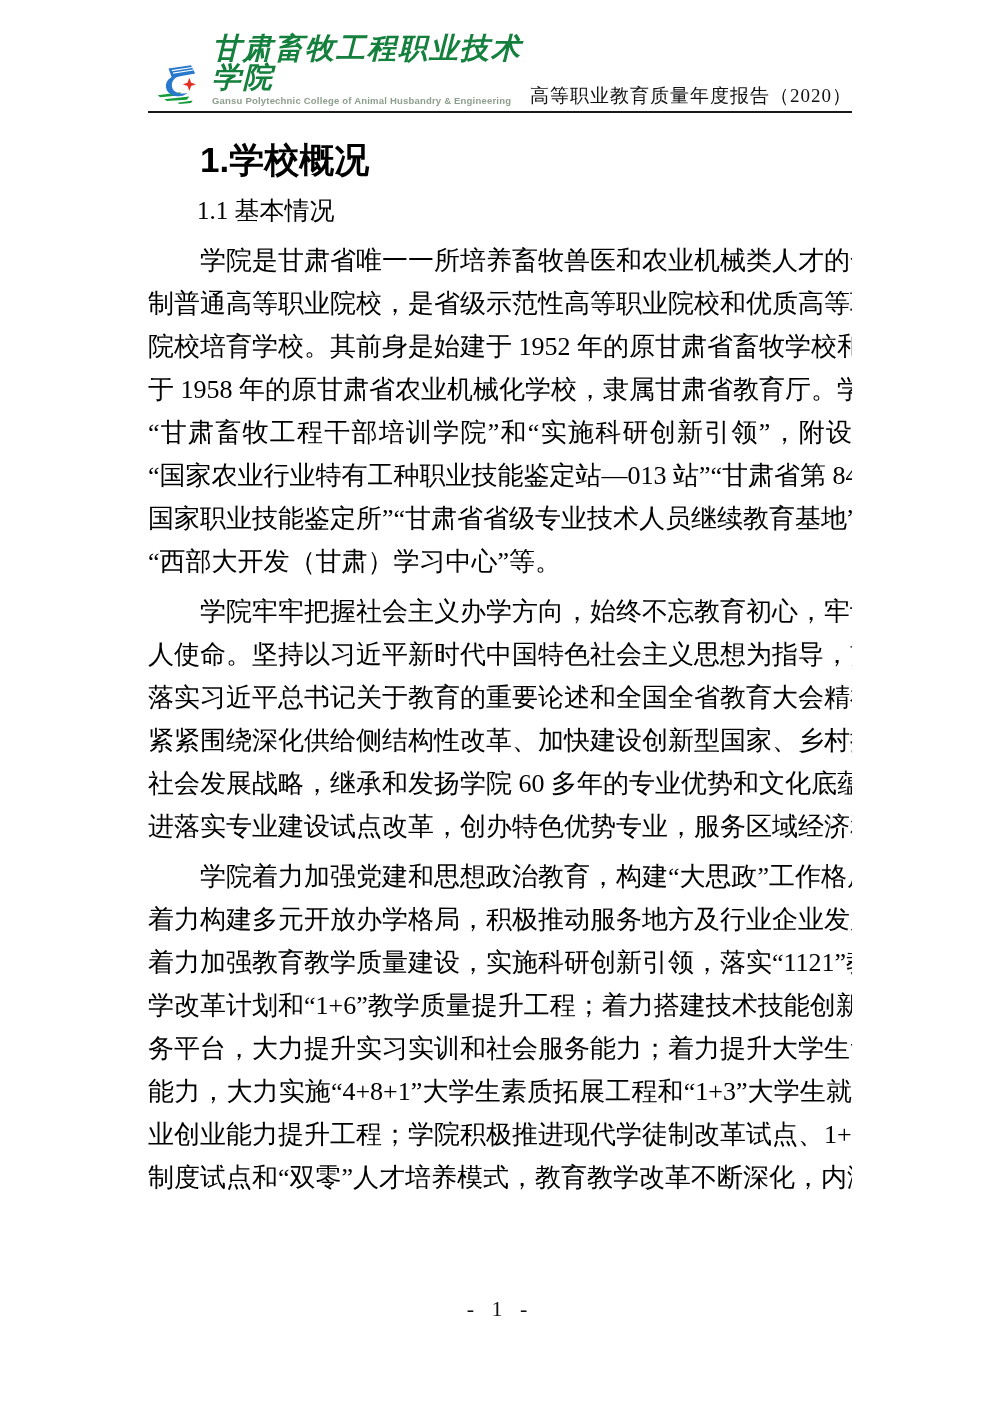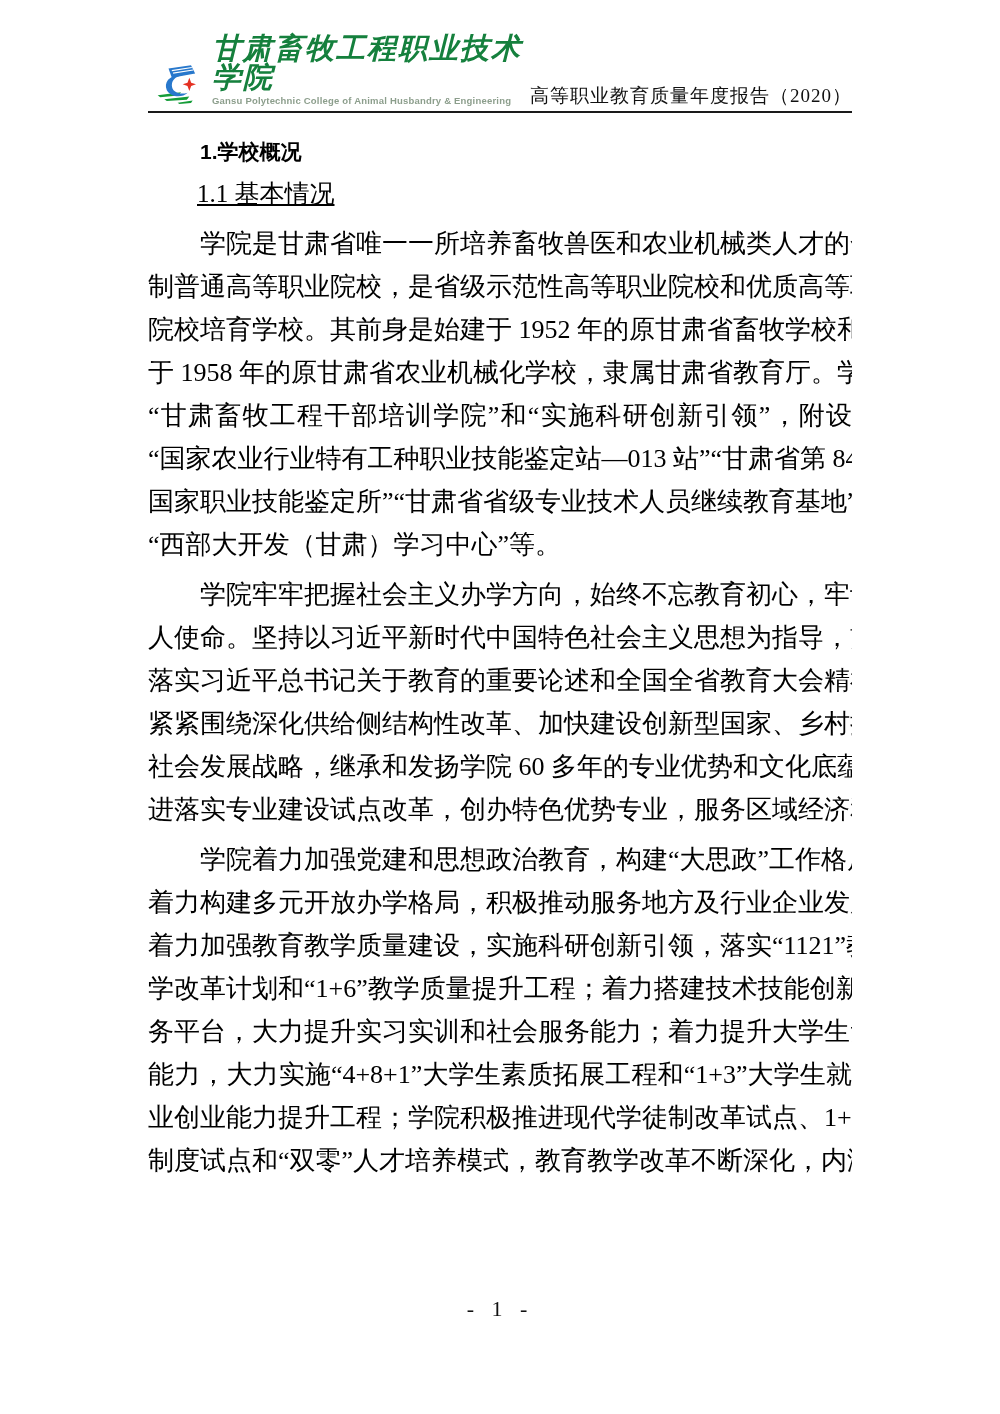--- a/index.html
+++ b/index.html
@@ -56,33 +56,32 @@
     white-space: nowrap;
   }
 
   
   .content { position: absolute; left: 148px; top: 113px; width: 704px; }
   .h1 {
     margin: 26px 0 8px 0;
     padding-left: 52px;
     font-family: "Liberation Sans", sans-serif;
     font-weight: bold;
-    font-size: 21px;
+    font-size: 35px;
     line-height: 1.2;
     color: #000;
   }
   .h2 {
     margin: 15px 0 0 0;
     padding-left: 49px;
     font-family: "Liberation Serif", serif;
     font-weight: normal;
     font-size: 25px;
     line-height: 1.2;
     color: #000;
-    text-decoration: underline;
   }
   .paragraphs { margin-top: 13px; }
   .para + .para { margin-top: 7px; }
   .line {
     font-size: 26px;
     line-height: 43px;
     height: 43px;
     white-space: nowrap;
     text-align: justify;
     text-align-last: justify;

